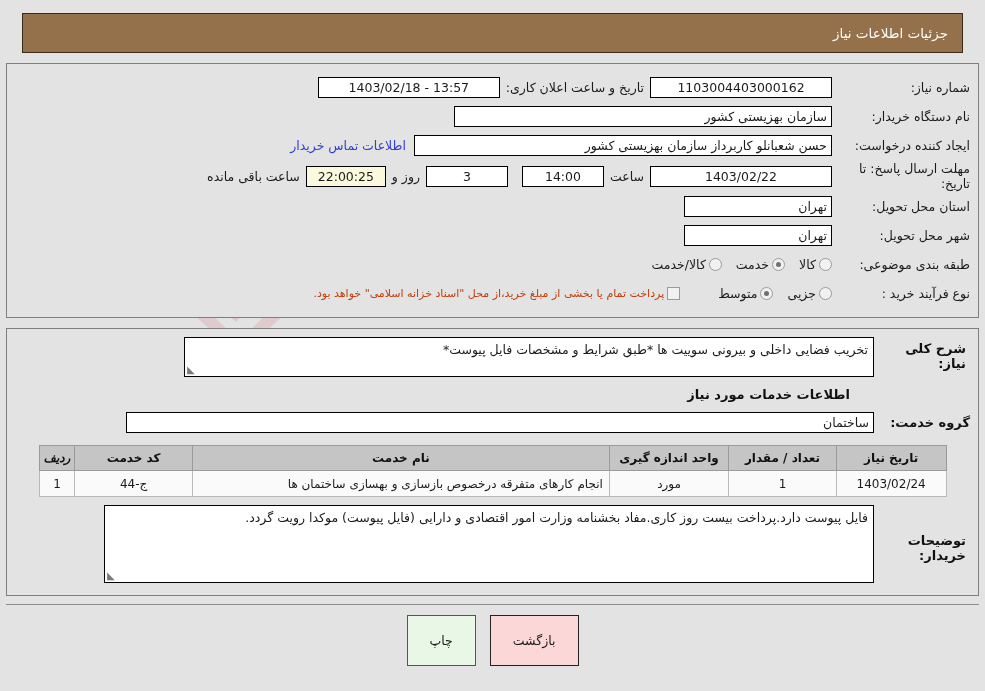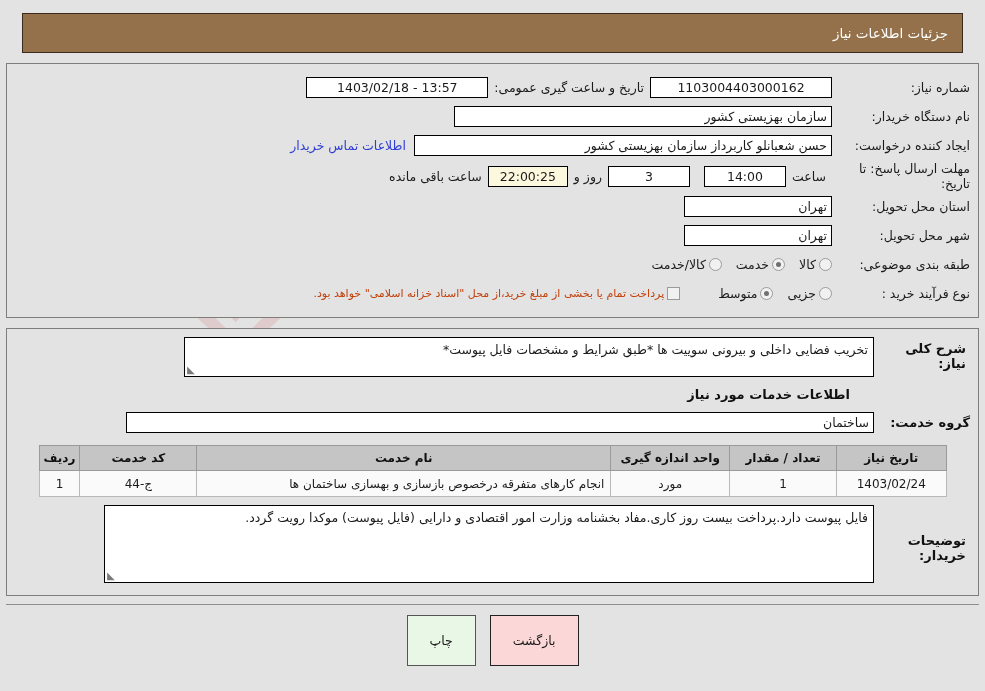--- a/index.html
+++ b/index.html
@@ -243,21 +243,21 @@
   table.grid td {
     background: #fafafa;
     border: 1px solid #b9b9b9;
     font-size: 12px;
     color: #1b1b1b;
     height: 26px;
     padding: 2px 6px;
     text-align: center;
   }
   table.grid td.name { text-align: right; }
-  .col-row   { width: 32px; }
+  .col-row   { width: 32px; font-style: italic; }
   .col-code  { width: 118px; }
   .col-name  { width: 420px; }
   .col-unit  { width: 120px; }
   .col-qty   { width: 108px; }
   .col-date  { width: 110px; }
 
   
   .footer {
     margin: 8px 6px 0 6px;
     border-top: 1px solid #8e8e8e;
@@ -291,37 +291,38 @@
 
   <div class="title-bar">
     <span class="t">جزئیات اطلاعات نیاز</span>
   </div>
 
   <div class="panel p1">
 
     <div class="row">
       <span class="lbl lbl-w">شماره نیاز:</span>
       <span class="fld w-need">1103004403000162</span>
-      <span class="lbl2">تاریخ و ساعت گیری عمومی:</span>
+      <span class="lbl2">تاریخ و ساعت اعلان کاری:</span>
       <span class="fld w-pub">13:57 - 1403/02/18</span>
     </div>
 
     <div class="row">
       <span class="lbl lbl-w">نام دستگاه خریدار:</span>
       <span class="fld w-buyer">سازمان بهزیستی کشور</span>
     </div>
 
     <div class="row">
       <span class="lbl lbl-w">ایجاد کننده درخواست:</span>
       <span class="fld w-creator">حسن  شعبانلو کاربرداز سازمان بهزیستی کشور</span>
       <a class="link">اطلاعات تماس خریدار</a>
     </div>
 
     <div class="row">
       <span class="lbl lbl-w">مهلت ارسال پاسخ: تا تاریخ:</span>
+      <span class="fld w-date">1403/02/22</span>
       <span class="lbl2">ساعت</span>
       <span class="fld w-hour">14:00</span>
       <span class="fld w-days" style="margin-right:14px">3</span>
       <span class="lbl2">روز و</span>
       <span class="fld countdown">22:00:25</span>
       <span class="lbl2">ساعت باقی مانده</span>
     </div>
 
     <div class="row">
       <span class="lbl lbl-w">استان محل تحویل:</span>

